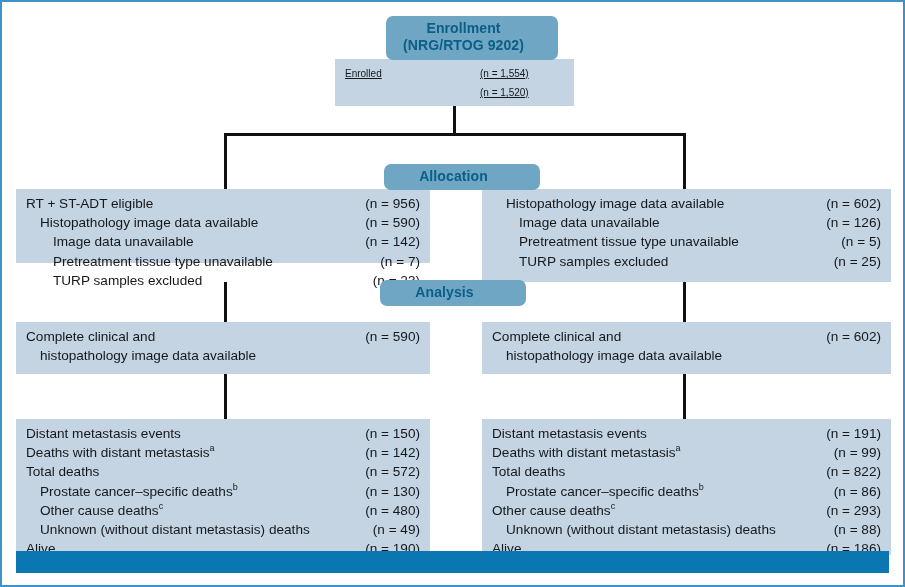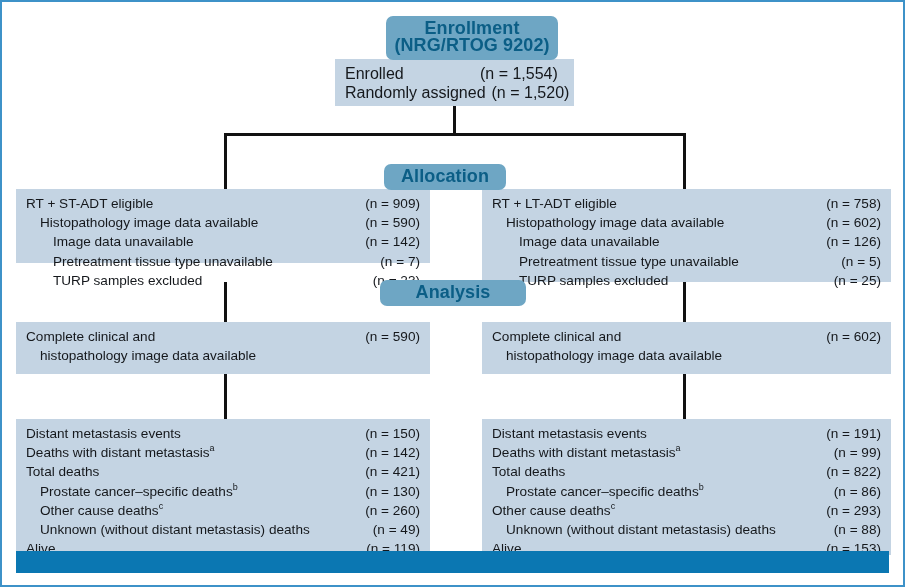--- a/index.html
+++ b/index.html
@@ -36,35 +36,35 @@
     line-height:19.2px;
     color:#15181c;
   }
   .row .lbl{flex:0 0 auto;}
   .row .spacer{flex:1 1 auto;min-width:6px;}
   .row .num{flex:0 0 auto;text-align:left;}
   .i1{padding-left:14px;}
   .i2{padding-left:27px;}
   sup{font-size:9px;line-height:0;vertical-align:super;}
 
-  .enroll-box .row{font-size:16px;}
+  .enroll-box .row{font-size:10px;text-decoration:underline;}
   .enroll-box .num{min-width:84px;}
 
   
   .pill{
     position:absolute;
     background:#6ea6c4;
     color:#0b5e86;
     font-weight:bold;
-    font-size:18px;
+    font-size:14px;
     line-height:17px;
     text-align:center;
     border-radius:7px;
     box-sizing:border-box;
-    padding:4px 0 4px 0;
+    padding:4px 17px 4px 0;
     z-index:5;
     letter-spacing:0.1px;
   }
 
   
   #footer-bar{
     position:absolute;
     left:14px;
     right:14px;
     bottom:12px;
@@ -82,38 +82,37 @@
     <div>(NRG/RTOG 9202)</div>
   </div>
 
   <div class="box enroll-box" id="box-enrollment" style="left:333px;top:57px;width:239px;height:47px;">
     <div class="row">
       <span class="lbl">Enrolled</span>
       <span class="spacer"></span>
       <span class="num">(n = 1,554)</span>
     </div>
     <div class="row">
-      <span class="lbl">Randomly assigned</span>
       <span class="spacer"></span>
       <span class="num">(n = 1,520)</span>
     </div>
   </div>
 
   <div class="line vline" style="left:451px;top:104px;width:3px;height:29px;"></div>
   <div class="line hline" style="left:222px;top:131px;width:462px;"></div>
   <div class="line vline" style="left:222px;top:131px;width:3px;height:57px;"></div>
   <div class="line vline" style="left:681px;top:131px;width:3px;height:57px;"></div>
 
-  <div class="pill" id="pill-allocation" style="left:382px;top:162px;width:122px;height:26px;">Allocation</div>
+  <div class="pill" id="pill-allocation" style="left:382px;top:162px;width:156px;height:26px;">Allocation</div>
 
   <div class="box" id="box-allocation-left" style="left:14px;top:187px;width:414px;height:74px;">
     <div class="row">
       <span class="lbl">RT + ST-ADT eligible</span>
       <span class="spacer"></span>
-      <span class="num">(n = 909)</span>
+      <span class="num">(n = 956)</span>
     </div>
     <div class="row i1">
       <span class="lbl">Histopathology image data available</span>
       <span class="spacer"></span>
       <span class="num">(n = 590)</span>
     </div>
     <div class="row i2">
       <span class="lbl">Image data unavailable</span>
       <span class="spacer"></span>
       <span class="num">(n = 142)</span>
@@ -124,25 +123,20 @@
       <span class="num">(n = 7)</span>
     </div>
     <div class="row i2">
       <span class="lbl">TURP samples excluded</span>
       <span class="spacer"></span>
       <span class="num">(n = 23)</span>
     </div>
   </div>
 
   <div class="box" id="box-allocation-right" style="left:480px;top:187px;width:409px;height:93px;">
-    <div class="row">
-      <span class="lbl">RT + LT-ADT eligible</span>
-      <span class="spacer"></span>
-      <span class="num">(n = 758)</span>
-    </div>
     <div class="row i1">
       <span class="lbl">Histopathology image data available</span>
       <span class="spacer"></span>
       <span class="num">(n = 602)</span>
     </div>
     <div class="row i2">
       <span class="lbl">Image data unavailable</span>
       <span class="spacer"></span>
       <span class="num">(n = 126)</span>
     </div>
@@ -195,41 +189,41 @@
       <span class="num">(n = 150)</span>
     </div>
     <div class="row">
       <span class="lbl"><span>Deaths with distant metastasis</span><sup>a</sup></span>
       <span class="spacer"></span>
       <span class="num">(n = 142)</span>
     </div>
     <div class="row">
       <span class="lbl">Total deaths</span>
       <span class="spacer"></span>
-      <span class="num">(n = 421)</span>
+      <span class="num">(n = 572)</span>
     </div>
     <div class="row i1">
       <span class="lbl"><span>Prostate cancer–specific deaths</span><sup>b</sup></span>
       <span class="spacer"></span>
       <span class="num">(n = 130)</span>
     </div>
     <div class="row i1">
       <span class="lbl"><span>Other cause deaths</span><sup>c</sup></span>
       <span class="spacer"></span>
-      <span class="num">(n = 260)</span>
+      <span class="num">(n = 480)</span>
     </div>
     <div class="row i1">
       <span class="lbl">Unknown (without distant metastasis) deaths</span>
       <span class="spacer"></span>
       <span class="num">(n = 49)</span>
     </div>
     <div class="row">
       <span class="lbl">Alive</span>
       <span class="spacer"></span>
-      <span class="num">(n = 119)</span>
+      <span class="num">(n = 190)</span>
     </div>
   </div>
 
   <div class="box" id="box-outcomes-right" style="left:480px;top:417px;width:409px;height:136px;">
     <div class="row">
       <span class="lbl">Distant metastasis events</span>
       <span class="spacer"></span>
       <span class="num">(n = 191)</span>
     </div>
     <div class="row">
@@ -253,19 +247,19 @@
       <span class="num">(n = 293)</span>
     </div>
     <div class="row i1">
       <span class="lbl">Unknown (without distant metastasis) deaths</span>
       <span class="spacer"></span>
       <span class="num">(n = 88)</span>
     </div>
     <div class="row">
       <span class="lbl">Alive</span>
       <span class="spacer"></span>
-      <span class="num">(n = 153)</span>
+      <span class="num">(n = 186)</span>
     </div>
   </div>
 
   <div id="footer-bar"></div>
 
 </div>
 
 </body></html>

